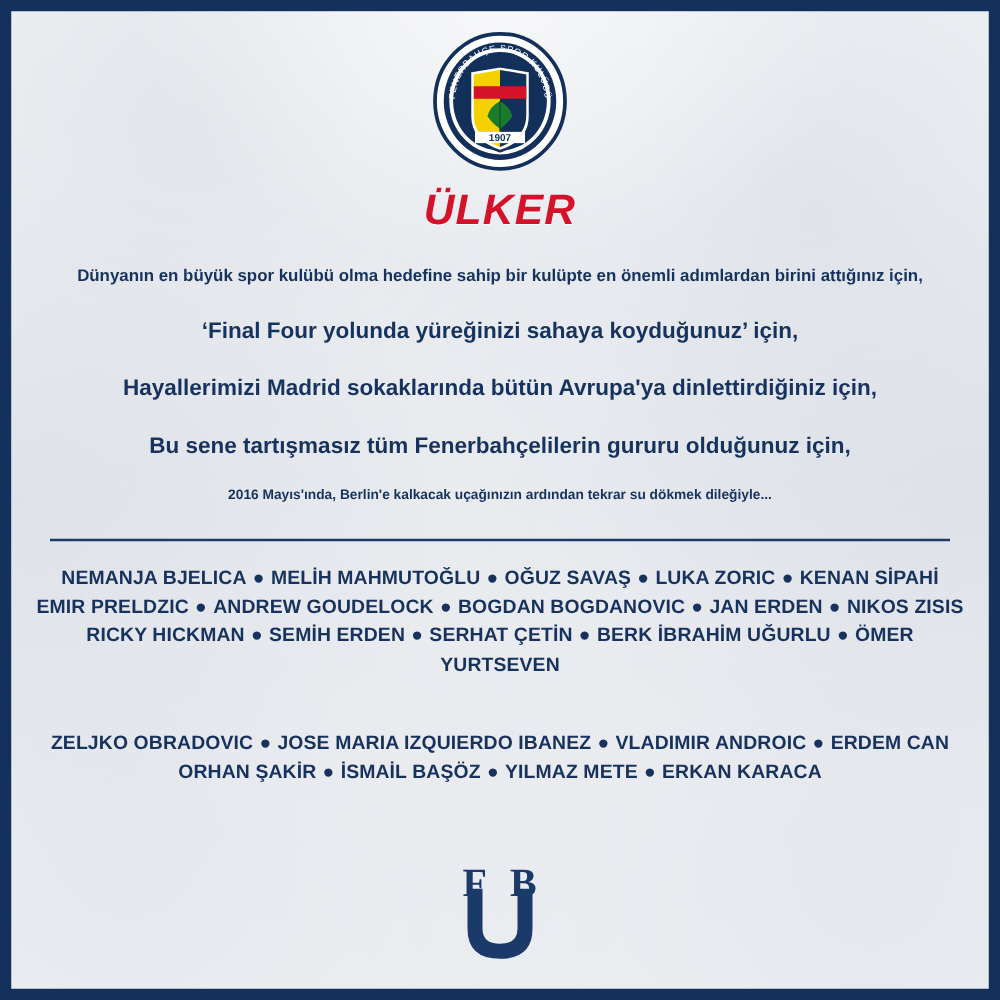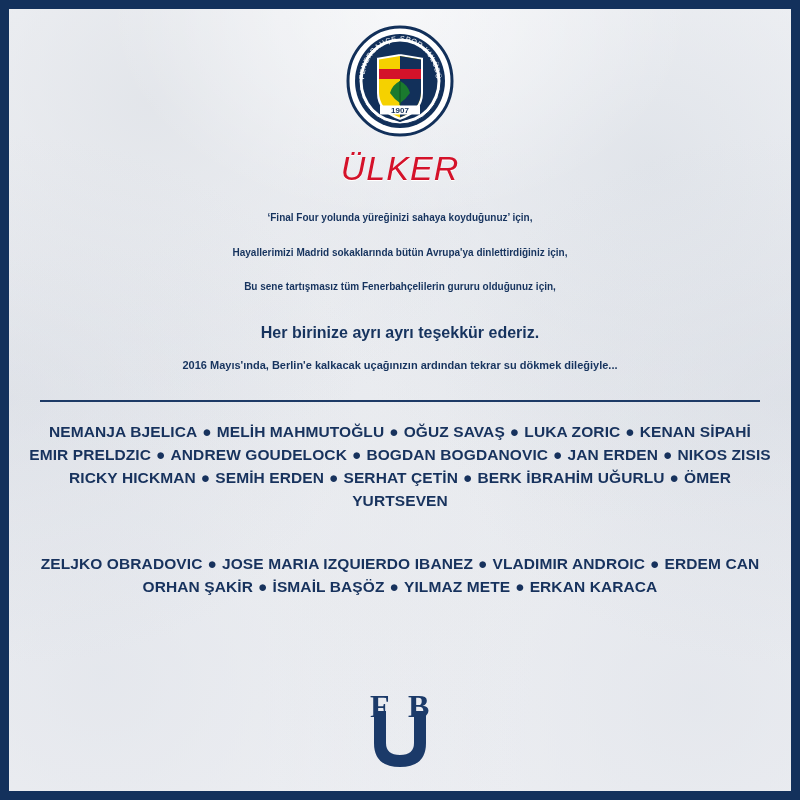--- a/index.html
+++ b/index.html
@@ -54,38 +54,38 @@
     flex-direction: column;
     align-items: center;
   }
   .crest {
     width: 112px;
     height: 126px;
   }
   .ulker {
     margin-top: 2px;
     font-family: "Liberation Sans", sans-serif;
-    font-weight: normal;
+    font-weight: bold;
     font-style: italic;
     font-size: 34px;
     letter-spacing: 1px;
     color: #d4122a;
     text-shadow: 0 1px 0 #ffffff;
     line-height: 1;
   }
 
   
   .message {
     margin-top: 26px;
     width: 740px;
     text-align: center;
     color: #16335e;
   }
   .msg-line {
-    font-size: 10px;
+    font-size: 18px;
     font-weight: bold;
     line-height: 1.45;
     margin: 0 0 20px 0;
     white-space: pre-line;
   }
   .msg-line.first { font-size: 13.5px; }
   .msg-line.emph {
     font-size: 16px;
     margin-top: 26px;
     margin-bottom: 14px;
@@ -163,24 +163,24 @@
         <path d="M 56 58 Q 48 62 46 70 Q 50 76 56 80 Q 62 76 66 70 Q 64 62 56 58 Z" fill="#1a7a2e"></path>
         <path d="M 56 58 L 56 82" stroke="#0f5a20" stroke-width="1.2"></path>
 
         <rect x="36" y="82.5" width="40" height="9" fill="#ffffff"></rect>
         <text x="56" y="90" font-family="Liberation Sans, sans-serif" font-size="8" font-weight="bold" fill="#12305a" text-anchor="middle">1907</text>
       </svg>
       <div class="ulker">ÜLKER</div>
     </div>
 
     <div class="message">
+      <p class="msg-line first">Dünyanın en büyük spor kulübü olma hedefine sahip bir kulüpte en önemli adımlardan birini attığınız için,</p>
       <p class="msg-line">‘Final Four yolunda yüreğinizi sahaya koyduğunuz’ için,</p>
       <p class="msg-line">Hayallerimizi Madrid sokaklarında bütün Avrupa'ya dinlettirdiğiniz için,</p>
       <p class="msg-line">Bu sene tartışmasız tüm Fenerbahçelilerin gururu olduğunuz için,</p>
-      <p class="msg-line emph">Her birinize ayrı ayrı teşekkür ederiz.</p>
       <p class="msg-line emph2">2016 Mayıs'ında, Berlin'e kalkacak uçağınızın ardından tekrar su dökmek dileğiyle...</p>
     </div>
 
     <div class="divider"></div>
 
     <div class="names">
       <div class="names-group">
         <div class="names-row">
           <span>NEMANJA BJELICA</span><span class="bullet">●</span><span>MELİH MAHMUTOĞLU</span><span class="bullet">●</span><span>OĞUZ SAVAŞ</span><span class="bullet">●</span><span>LUKA ZORIC</span><span class="bullet">●</span><span>KENAN SİPAHİ</span>
         </div>

